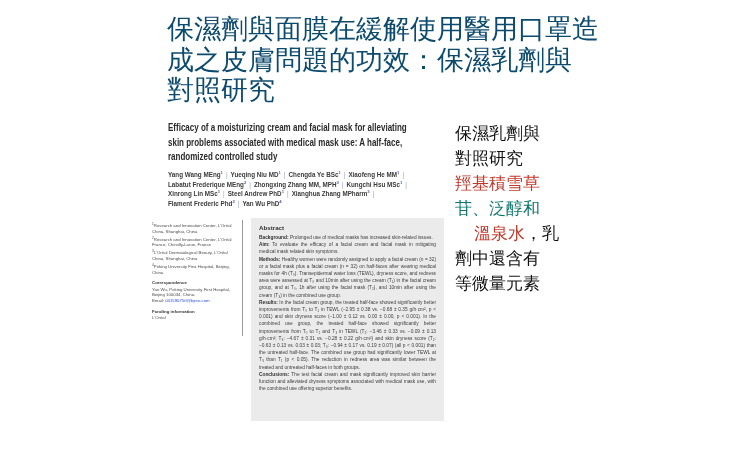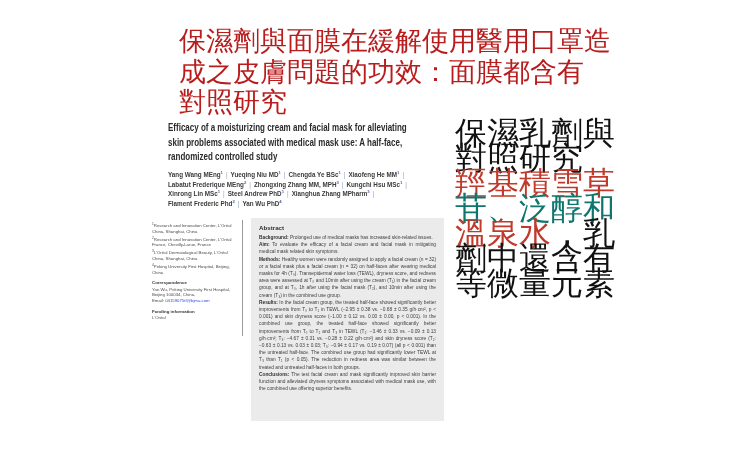--- a/index.html
+++ b/index.html
@@ -1,22 +1,22 @@
 <!DOCTYPE html>
 <html><head>
 <meta charset="utf-8">
 <style>
   html,body{margin:0;padding:0;background:#fff;}
   .slide{
     position:relative;width:740px;height:463px;background:#ffffff;overflow:hidden;
     font-family:"Liberation Sans","DejaVu Sans",sans-serif;
   }
   
-  .slide-title{position:absolute;left:167px;top:14px;width:440px;margin:12px;
-    font-size:27px;line-height:30.5px;font-weight:400;color:#b91c1c;}
+  .slide-title{position:absolute;left:167px;top:14px;width:440px;margin:0;
+    font-size:27px;line-height:30.5px;font-weight:400;color:#0c4a6e;}
   .tline{white-space:nowrap;}
   
   .paper-title{position:absolute;left:168px;top:121px;width:284px;margin:0;
     font-size:10px;line-height:14.5px;font-weight:bold;color:#2b2b2b;}
   .ptline{white-space:nowrap;transform:scaleX(0.80);transform-origin:0 0;}
   .authors{position:absolute;left:168px;top:170px;width:290px;
     font-size:6.3px;line-height:9.5px;color:#3a3a3a;font-weight:bold;}
   .author-line{white-space:nowrap;}
   .asup{font-size:4.2px;line-height:0;color:#4f5da8;vertical-align:super;}
   .sep{color:#8fa3c4;margin:0 3px;font-weight:400;}
@@ -27,33 +27,33 @@
   .col-head{font-size:4.4px;font-weight:bold;color:#333;margin:5px 0 1px 0;}
   .email-link{color:#2b4bdb;}
   .vdivider{position:absolute;left:242px;top:220px;width:1px;height:116px;background:#9a9a9a;}
   .abstract{position:absolute;left:251px;top:218px;width:193px;height:203px;
     background:#ebebeb;padding:6px 8px;box-sizing:border-box;}
   .abstract h3{margin:0 0 3px 0;font-size:6.2px;color:#2f2f2f;}
   .abs-p{margin:0;font-size:4.8px;line-height:7.2px;color:#3d3d3d;text-align:justify;}
   .abs-p b{color:#2f2f2f;}
   
   .annotation{position:absolute;left:455px;top:121px;width:140px;
-    font-size:32px;line-height:25px;color:#111;}
+    font-size:17px;line-height:25px;color:#111;}
   .an-line{white-space:nowrap;}
   
   .citation{position:absolute;right:27px;top:415px;font-size:7.5px;color:#222;white-space:nowrap;}
 </style>
 </head>
 <body>
 
 <div class="slide">
 
   <h1 class="slide-title" id="slide-title">
       <div class="tline">保濕劑與面膜在緩解使用醫用口罩造</div>
-      <div class="tline">成之皮膚問題的功效：面膜都含有</div>
+      <div class="tline">成之皮膚問題的功效：保濕乳劑與</div>
       <div class="tline">對照研究</div>
     </h1>
 
   <section>
     <h2 class="paper-title" id="paper-title">
         <div class="ptline">Efficacy of a moisturizing cream and facial mask for alleviating</div>
         <div class="ptline">skin problems associated with medical mask use: A half-face,</div>
         <div class="ptline">randomized controlled study</div>
       </h2>
     <div class="authors" id="authors">
@@ -91,19 +91,19 @@
           <p class="abs-p"><b>Conclusions:</b> The test facial cream and mask significantly improved skin barrier function and alleviated dryness symptoms associated with medical mask use, with the combined use offering superior benefits.</p>
         </div>
     </div>
   </section>
 
   <aside class="annotation" id="annotation">
       <div class="an-line"><span>保濕乳劑與</span></div>
       <div class="an-line"><span>對照研究</span></div>
       <div class="an-line"><span style="color: rgb(192, 57, 43);">羥基積雪草</span></div>
       <div class="an-line"><span style="color: #0f766e;">苷、泛醇和</span></div>
-      <div class="an-line"><span style="color: rgb(192, 57, 43);">溫泉水</span><span>，乳</span></div>
+      <div class="an-line"><span style="color: rgb(192, 57, 43); margin-left: 19px;">溫泉水</span><span>，乳</span></div>
       <div class="an-line"><span>劑中還含有</span></div>
       <div class="an-line"><span>等微量元素</span></div>
     </aside>
 
 
 </div>
 
 </body></html>

